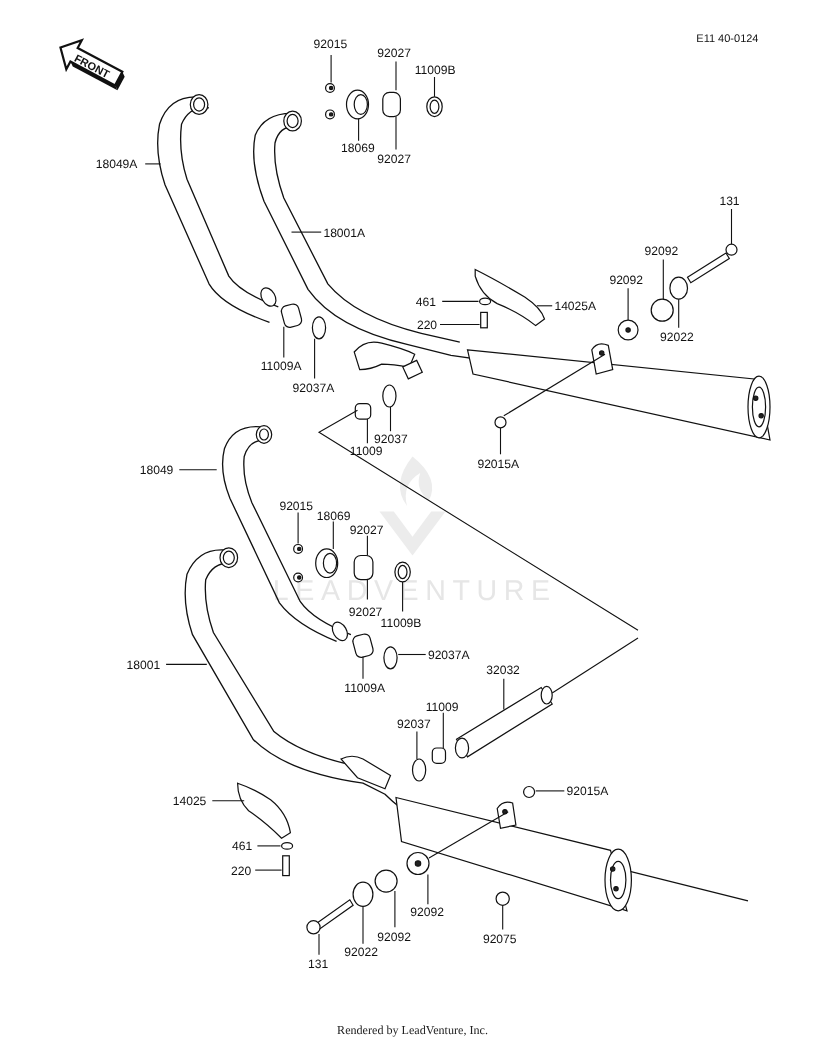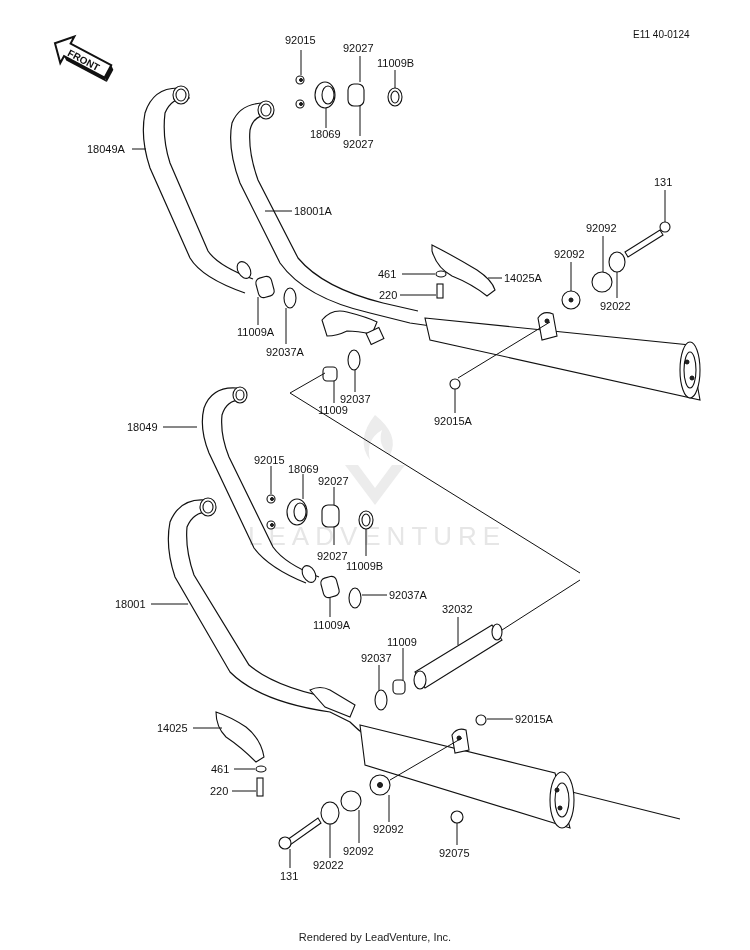--- a/index.html
+++ b/index.html
@@ -5,21 +5,21 @@
   html, body { margin:0; padding:0; background:#ffffff; }
   body { width:750px; height:950px; position:relative; overflow:hidden; font-family:"Liberation Sans", sans-serif; }
   #diagram { position:absolute; left:0; top:0; width:750px; height:950px; }
   .lbl { font-family:"Liberation Sans", sans-serif; font-size:11px; fill:#111; }
   .ref { font-family:"Liberation Sans", sans-serif; font-size:10px; fill:#111; }
   .pipe { fill:none; stroke:#111; stroke-width:1.2; }
   .part { fill:#fff; stroke:#111; stroke-width:1.1; }
   .dark { fill:#222; stroke:#111; stroke-width:1; }
   .lead { stroke:#111; stroke-width:1; fill:none; }
   .wm { font-family:"Liberation Sans", sans-serif; font-size:26px; fill:#e6e6e6; letter-spacing:6px; }
-  #footer { position:absolute; left:0; width:750px; top:931px; text-align:center; font-family:Liberation Sans, sans-serif; font-size:11px; color:#222; }
+  #footer { position:absolute; left:0; width:750px; top:931px; text-align:center; font-family:Liberation Serif, serif; font-size:11px; color:#222; }
 </style>
 </head>
 <body>
 
 <svg id="diagram" viewBox="0 0 750 950" xmlns="http://www.w3.org/2000/svg">
 
   <g>
     <path d="M375 415 q-20 25 -5 45 q-5 -20 12 -30 q-5 15 8 25 q10 -20 -15 -40z" fill="#ececec"></path>
     <path d="M345 465 L375 505 L405 465 L392 465 L375 488 L358 465z" fill="#ececec"></path>
     <text class="wm" x="248" y="545">LEADVENTURE</text>

